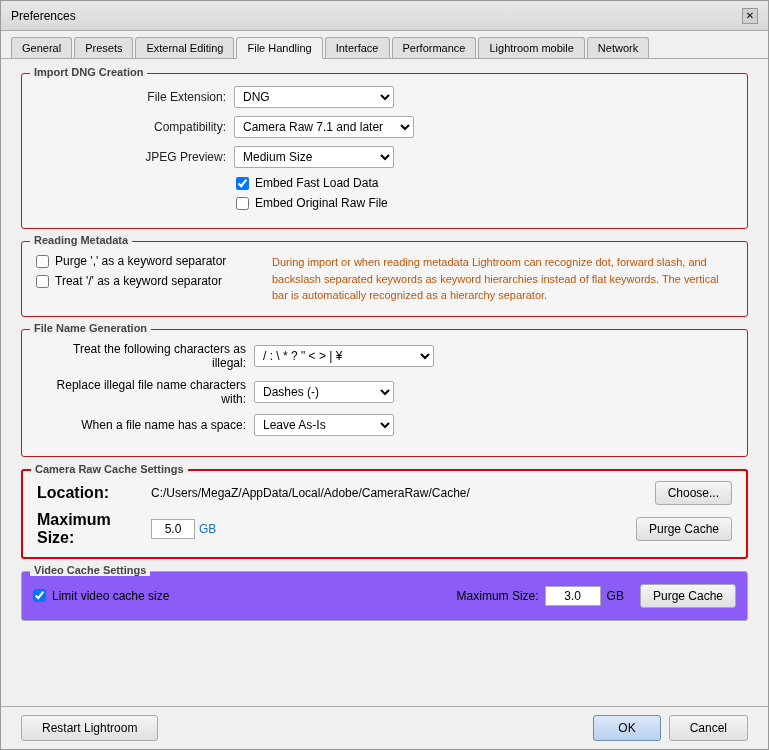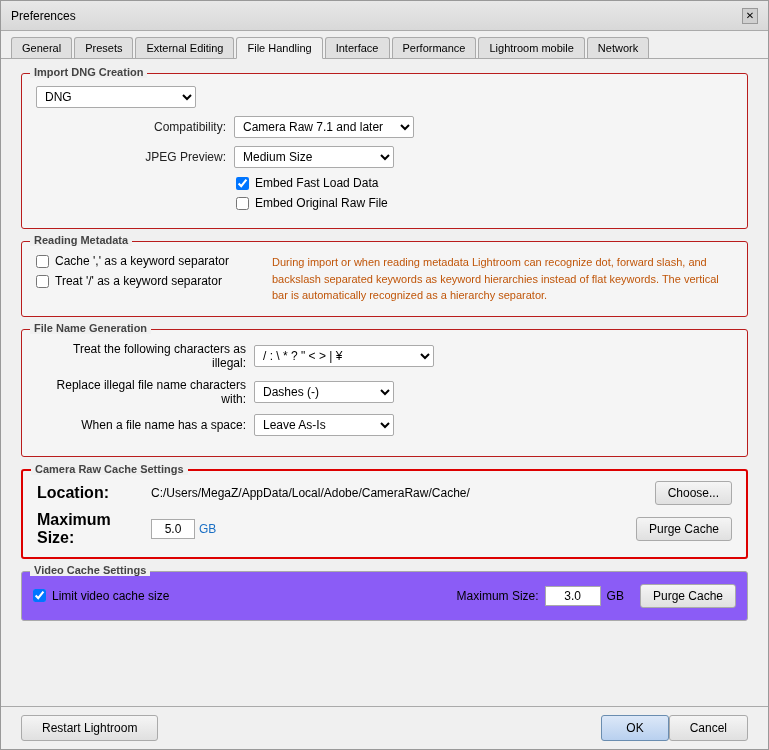--- a/index.html
+++ b/index.html
@@ -29,21 +29,21 @@
     .highlighted-box { border: 2px solid #d00; border-radius: 3px; padding: 10px 14px; margin-bottom: 12px; position: relative; background: #f5f5f5; }
     .location-label { width: 90px; text-align: left; margin-right: 24px; font-size: 16px; font-weight: bold; }
     .location-value { flex: 1; font-size: 12px; }
     input[type=text] { font-size: 12px; border: 1px solid #aaa; padding: 2px 4px; background: #fff; }
     .gb-label { margin-left: 4px; color: #1a6fc4; cursor: pointer; text-decoration: none; font-size: 12px; }
     .btn { font-size: 12px; padding: 3px 12px; border: 1px solid #aaa; background: linear-gradient(to bottom, #f5f5f5, #e0e0e0); border-radius: 3px; cursor: pointer; height: 24px; }
     .btn-right { margin-left: auto; }
     .row-with-btn { display: flex; align-items: center; width: 100%; }
     .video-section { border: 1px solid #aaa; border-radius: 3px; padding: 12px 11px; margin-bottom: 12px; background: #8b5cf6; position: relative; }
     .footer { display: flex; align-items: center; justify-content: space-between; padding: 8px 20px; border-top: 1px solid #aaa; background: #f0f0f0; }
-    .footer-right { display: flex; }
+    .footer-right { display: flex; gap: 8px; }
     .btn-footer { font-size: 12px; padding: 5px 20px; border: 1px solid #aaa; background: linear-gradient(to bottom, #f5f5f5, #e0e0e0); border-radius: 3px; cursor: pointer; }
     .btn-ok { background: linear-gradient(to bottom, #dce8f8, #b8d0ef); border-color: #6a8db0; padding: 5px 24px; }
     .video-row { display: flex; align-items: center; }
     .video-left { flex: 1; display: flex; align-items: center; }
     .video-right { display: flex; align-items: center; gap: 6px; }
     .maxsize-input { width: 40px; text-align: center; }
   </style>
 </head>
 <body>
 
@@ -62,20 +62,21 @@
     <div class="tab">Performance</div>
     <div class="tab">Lightroom mobile</div>
     <div class="tab">Network</div>
   </div>
 
   <div class="content">
 
     <div class="group-box">
       <span class="group-box-label">Import DNG Creation</span>
       <div class="form-row">
+        <span class="form-label">File Extension:</span>
         <select class="select-wide">
           <option>DNG</option>
         </select>
       </div>
       <div class="form-row">
         <span class="form-label">Compatibility:</span>
         <select class="select-wide" style="width:180px">
           <option>Camera Raw 7.1 and later</option>
         </select>
       </div>
@@ -96,21 +97,21 @@
         </div>
       </div>
     </div>
 
     <div class="group-box">
       <span class="group-box-label">Reading Metadata</span>
       <div class="reading-meta">
         <div class="reading-left">
           <div class="checkbox-row">
             <input type="checkbox" style="">
-            <span>Cache ',' as a keyword separator</span>
+            <span>Purge ',' as a keyword separator</span>
           </div>
           <div class="checkbox-row">
             <input type="checkbox" style="">
             <span>Treat '/' as a keyword separator</span>
           </div>
         </div>
         <div class="reading-right">During import or when reading metadata Lightroom can recognize dot, forward slash, and backslash separated keywords as keyword hierarchies instead of flat keywords. The vertical bar is automatically recognized as a hierarchy separator.</div>
       </div>
     </div>
 

